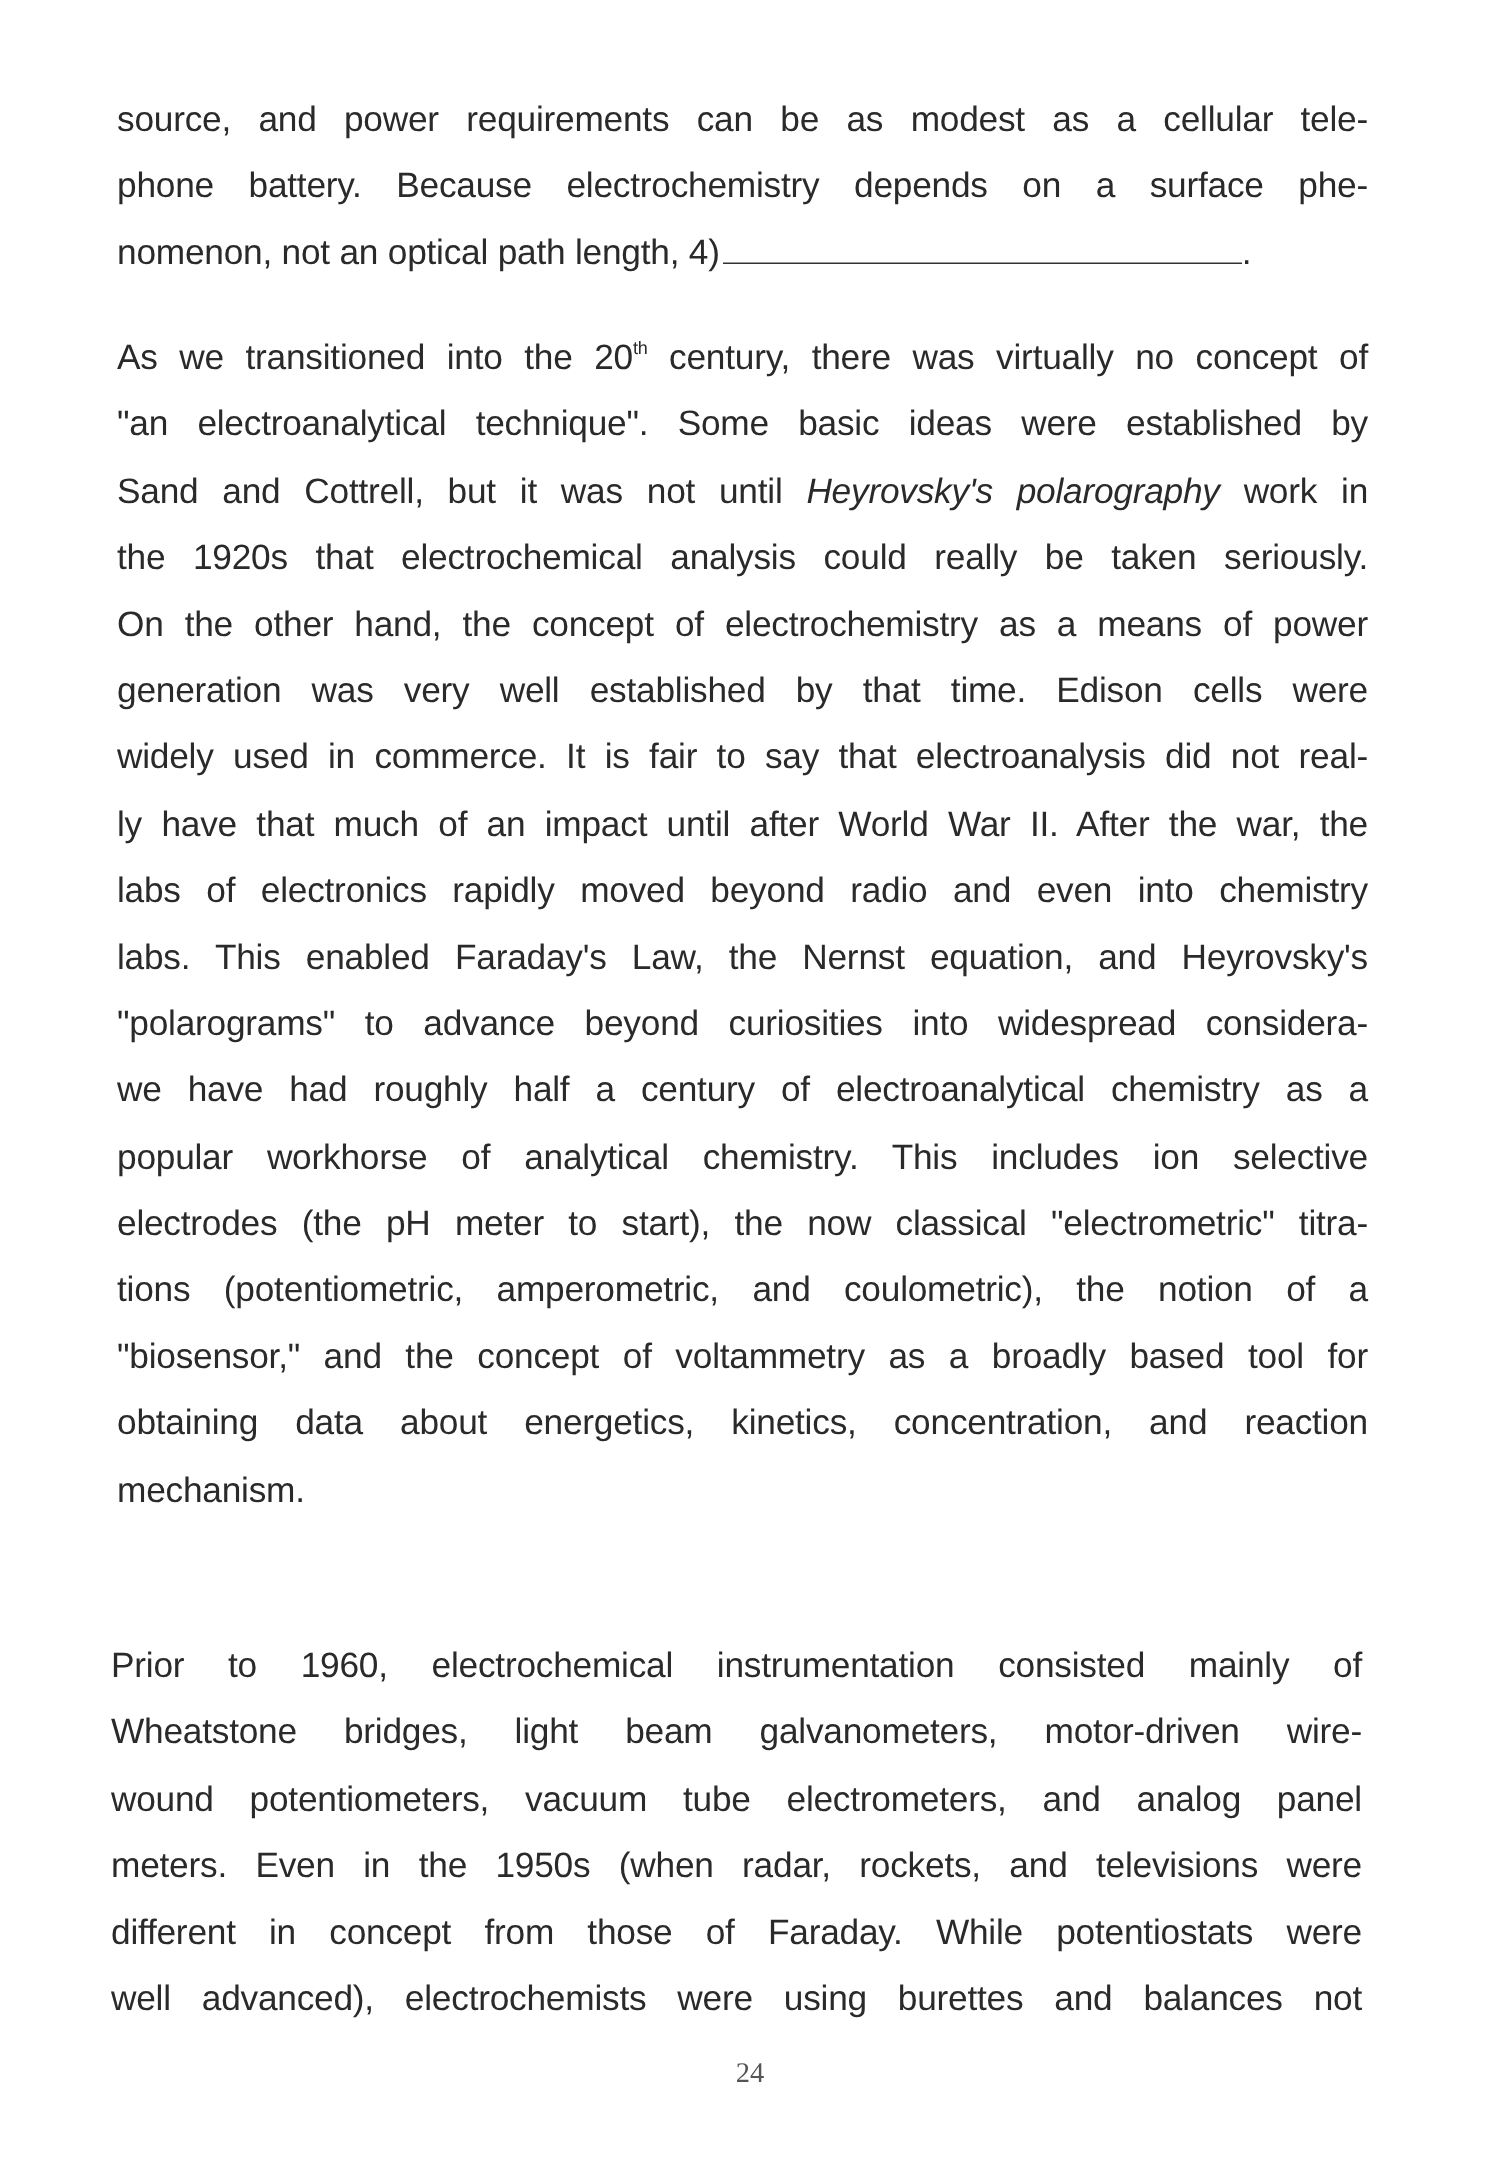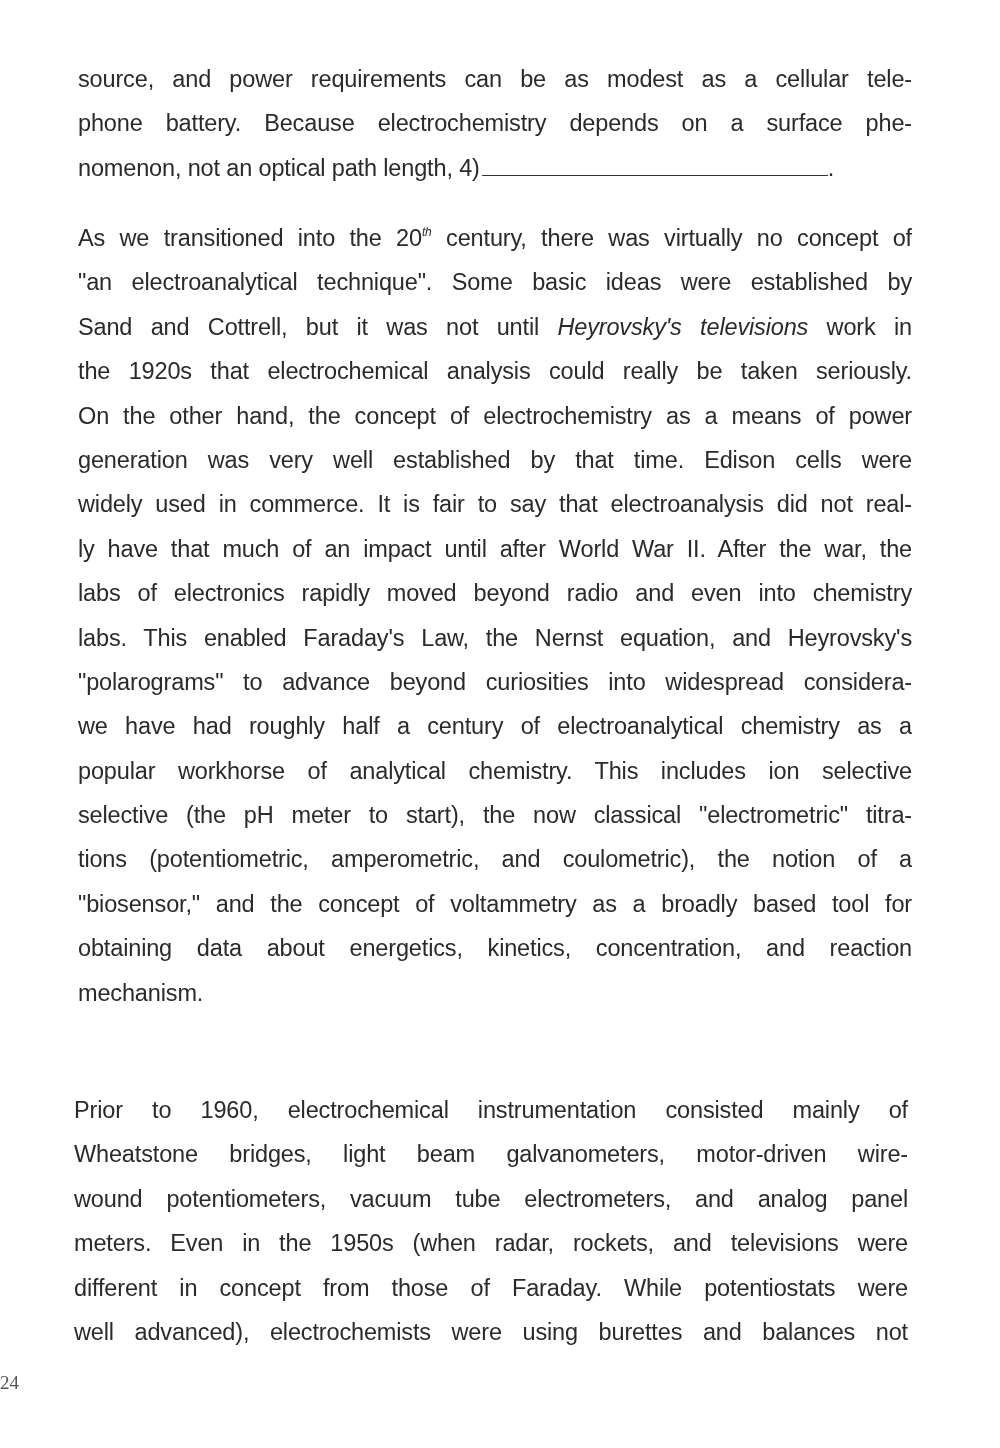--- a/index.html
+++ b/index.html
@@ -45,63 +45,62 @@
       width: 346px;
       border-bottom: 1.5px solid #333;
       height: 24px;
       vertical-align: baseline;
       margin-left: 2px;
     }
     sup {
       font-size: 12px;
       line-height: 0;
       vertical-align: 10px;
-      font-style: italic;
     }
     em { font-style: italic; }
     #p1 { top: 57px; }
     #p2 { top: 216px; }
     #p3 { top: 1088px; left: 74px; }
     .page-number {
       position: absolute;
       top: 1372px;
       left: 0;
       width: 1000px;
-      text-align: left;
+      text-align: center;
       font-family: "Liberation Serif", serif;
       font-size: 19px;
       color: #555;
     }
   </style>
 </head>
 <body>
 
 <div class="page">
 
   <div class="para" id="p1">
     <span class="line">source, and power requirements can be as modest as a cellular tele-</span>
     <span class="line">phone battery. Because electrochemistry depends on a surface phe-</span>
     <span class="line last"><span>nomenon, not an optical path length, 4)</span><span class="blank"></span><span>.</span></span>
   </div>
 
   <div class="para" id="p2">
     <span class="line"><span>As we transitioned into the 20</span><sup>th</sup><span> century, there was virtually no concept of</span></span>
     <span class="line">"an electroanalytical technique". Some basic ideas were established by</span>
-    <span class="line"><span>Sand and Cottrell, but it was not until </span><em>Heyrovsky's televisions</em><span> work in</span></span>
+    <span class="line"><span>Sand and Cottrell, but it was not until </span><em>Heyrovsky's polarography</em><span> work in</span></span>
     <span class="line">the 1920s that electrochemical analysis could really be taken seriously.</span>
     <span class="line">On the other hand, the concept of electrochemistry as a means of power</span>
     <span class="line">generation was very well established by that time. Edison cells were</span>
     <span class="line">widely used in commerce. It is fair to say that electroanalysis did not real-</span>
     <span class="line">ly have that much of an impact until after World War II. After the war, the</span>
     <span class="line">labs of electronics rapidly moved beyond radio and even into chemistry</span>
     <span class="line">labs. This enabled Faraday's Law, the Nernst equation, and Heyrovsky's</span>
     <span class="line">"polarograms" to advance beyond curiosities into widespread considera-</span>
     <span class="line">we have had roughly half a century of electroanalytical chemistry as a</span>
     <span class="line">popular workhorse of analytical chemistry. This includes ion selective</span>
-    <span class="line">selective (the pH meter to start), the now classical "electrometric" titra-</span>
+    <span class="line">electrodes (the pH meter to start), the now classical "electrometric" titra-</span>
     <span class="line">tions (potentiometric, amperometric, and coulometric), the notion of a</span>
     <span class="line">"biosensor," and the concept of voltammetry as a broadly based tool for</span>
     <span class="line">obtaining data about energetics, kinetics, concentration, and reaction</span>
     <span class="line last">mechanism.</span>
   </div>
 
   <div class="para" id="p3">
     <span class="line">Prior to 1960, electrochemical instrumentation consisted mainly of</span>
     <span class="line">Wheatstone bridges, light beam galvanometers, motor-driven wire-</span>
     <span class="line">wound potentiometers, vacuum tube electrometers, and analog panel</span>

